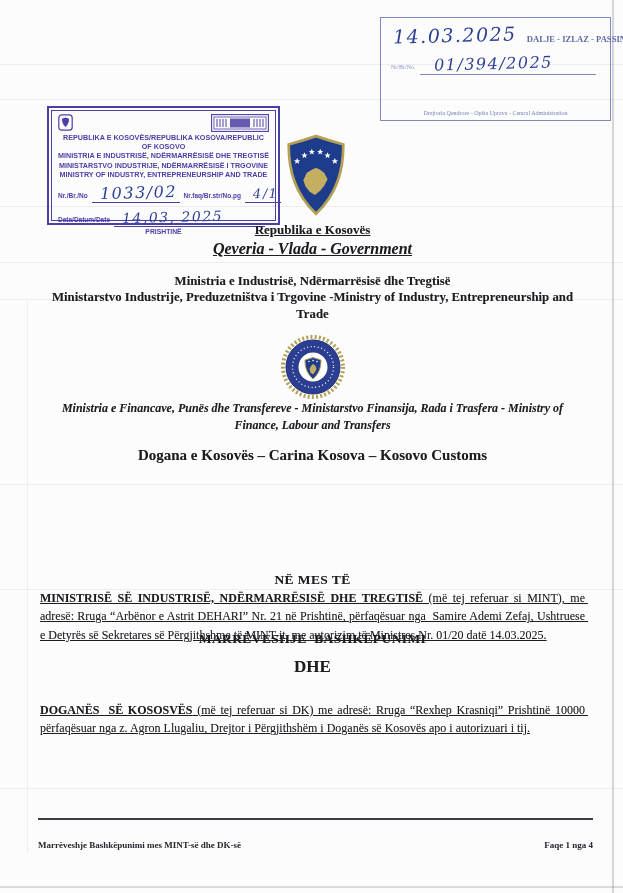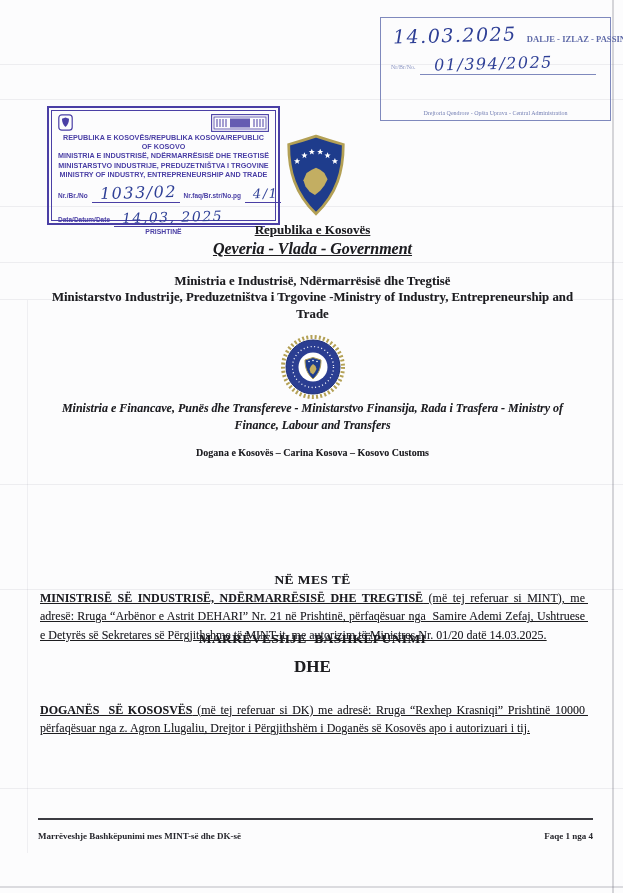--- a/index.html
+++ b/index.html
@@ -57,31 +57,31 @@
   .coat{position:absolute;left:283px;top:133px;}
 
   
   .content{position:absolute;left:40px;right:38px;top:0;text-align:center;}
   .blk{position:absolute;left:0;right:0;}
   .gov-block{top:222px;font-weight:bold;font-size:13px;line-height:1.3;text-decoration:underline;}
   .gov-gov{font-style:italic;font-size:16px;}
   .ministry-block{top:273px;font-weight:bold;font-size:12.8px;line-height:1.28;}
   .seal-wrap{top:334px;}
   .finance-line{top:400px;font-weight:bold;font-style:italic;font-size:12px;line-height:1.4;}
-  .customs-line{top:447px;font-weight:bold;font-size:10px;}
+  .customs-line{top:447px;font-weight:bold;font-size:15px;}
   .doc-title{top:531px;font-weight:bold;font-size:13.5px;line-height:1.45;letter-spacing:.4px;white-space:pre-wrap;}
   .para{font-size:12px;line-height:1.54;text-align:justify;white-space:pre-wrap;text-decoration:underline;}
   .para1{top:577px;} .para2{top:689px;}
   .p-bold{font-weight:bold;}
   .dhe{top:657px;font-weight:bold;font-size:17px;}
 
   
   .footer{
     position:absolute;left:38px;right:30px;top:818px;border-top:2.5px solid #3c3c42;
-    display:flex;justify-content:space-between;padding-top:11px;
+    display:flex;justify-content:space-between;padding-top:20px;
     font-size:9px;font-weight:bold;color:#26262c;
   }
   .soft{text-shadow:0 0 .5px rgba(50,50,70,.35);}
 </style>
 </head>
 <body>
 
 <div class="page">
 
   <div class="scan-h" style="top:64px"></div>
@@ -127,21 +127,21 @@
               <line x1="46" y1="5" x2="46" y2="13"></line>
             <line x1="49" y1="5" x2="49" y2="13"></line>
               <line x1="52" y1="5" x2="52" y2="13"></line>
           </g>
           <rect x="19" y="4.5" width="20" height="9" fill="#4a3fa5" opacity="0.85"></rect>
         </svg>
       </div>
       <div class="ms-lines">
         <div>REPUBLIKA E KOSOVËS/REPUBLIKA KOSOVA/REPUBLIC OF KOSOVO</div>
         <div>MINISTRIA E INDUSTRISË, NDËRMARRËSISË DHE TREGTISË</div>
-        <div>MINISTARSTVO INDUSTRIJE, PREDUZETNIŠTVA I TRGOVINE</div>
+        <div>MINISTARSTVO INDUSTRIJE, NDËRMARRËSISË I TRGOVINE</div>
         <div>MINISTRY OF INDUSTRY, ENTREPRENEURSHIP AND TRADE</div>
       </div>
       <div class="ms-fields">
         <div class="ms-row">
           <span class="ms-label">Nr./Br./No</span>
           <span class="ms-line ms-grow"><span class="hw ms-hw1">1033/02</span></span>
           <span class="ms-label">Nr.faq/Br.str/No.pg</span>
           <span class="ms-line ms-grow2"><span class="hw ms-hw2">4/1</span></span>
         </div>
         <div class="ms-row ms-row2">

